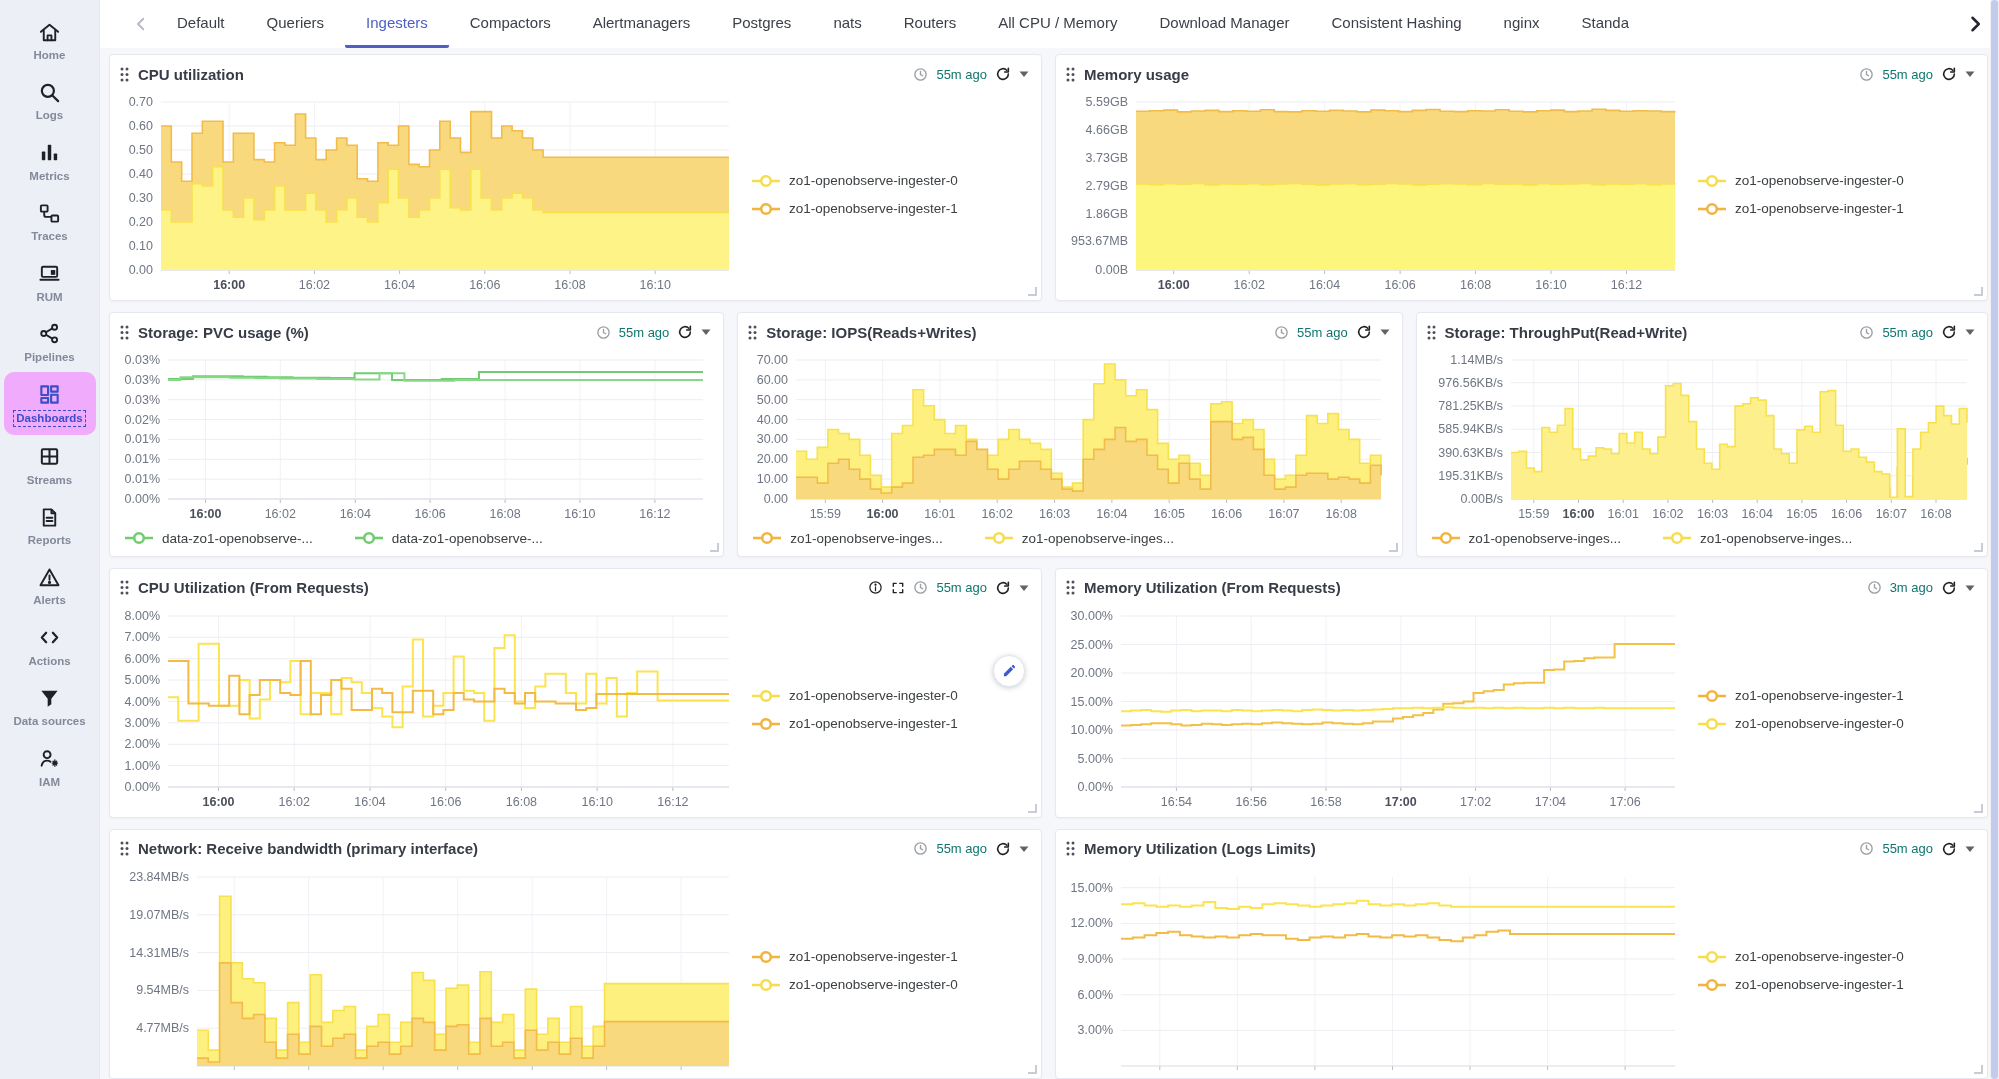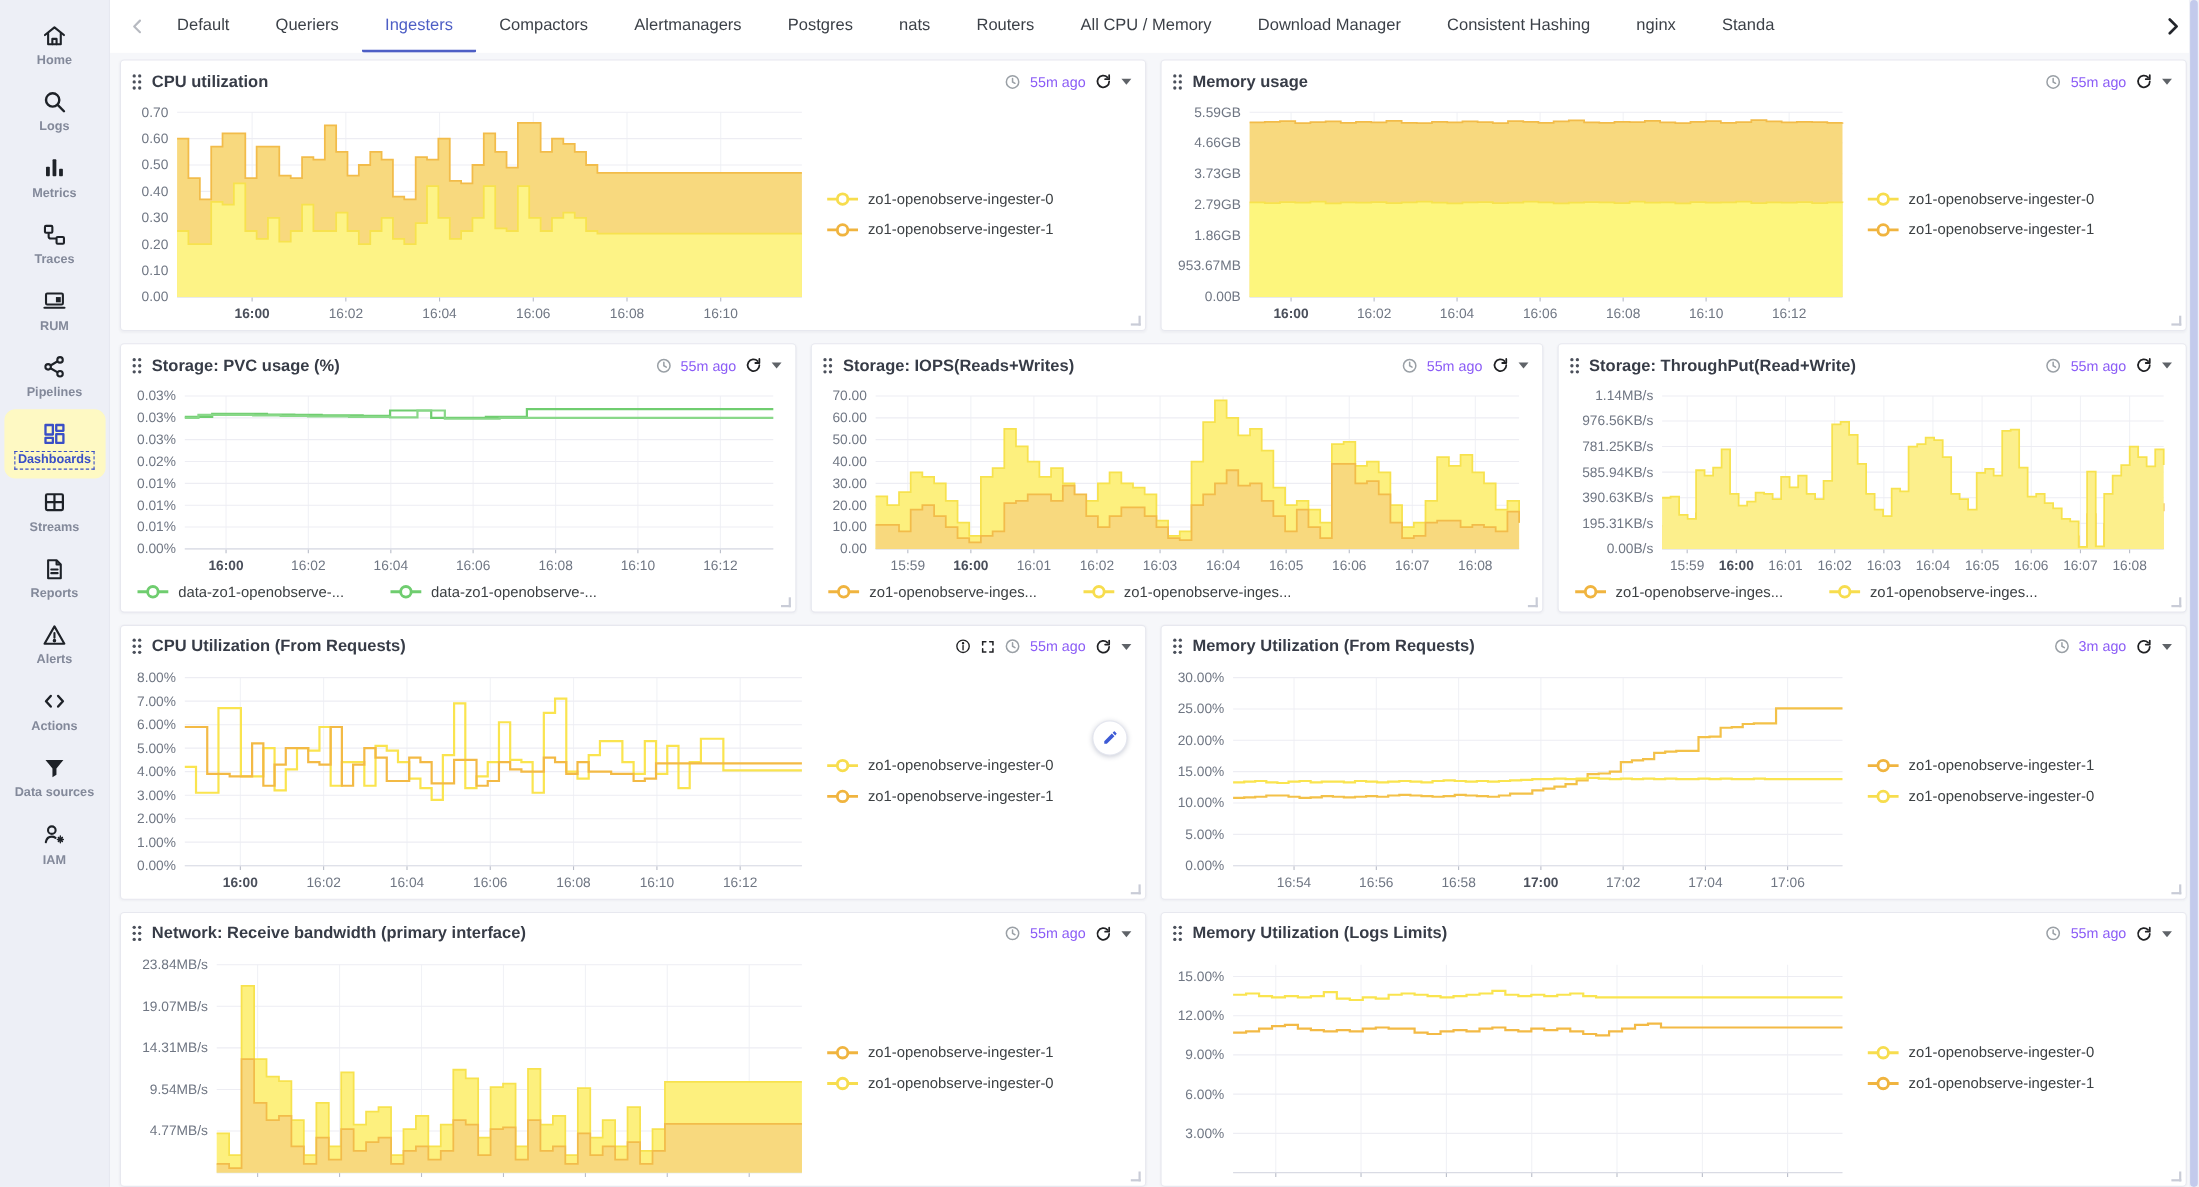--- a/index.html
+++ b/index.html
@@ -5,26 +5,26 @@
   * { margin:0; padding:0; box-sizing:border-box; }
   html,body { width:1999px; height:1079px; overflow:hidden; font-family:"Liberation Sans",sans-serif; background:#F6F7FA; }
   #app { position:relative; width:1999px; height:1079px; }
 
   
   #sidebar { position:absolute; left:0; top:0; width:100px; height:100%; background:#EDEFF6; border-right:1px solid #E6E8F0; z-index:5;font-weight:bold; }
   #sidebar-items { display:flex; flex-direction:column; align-items:center; padding-top:10px; }
   .sb-item { width:92px; display:flex; flex-direction:column; align-items:center; padding:9px 2px 8px; cursor:pointer; border-radius:10px; }
   .sb-icon { color:#1E2228; height:26px; display:flex; align-items:center; }
   .sb-label { margin-top:3px; font-size:11.5px; color:#83899A; text-align:center; line-height:1.25; }
-  .sb-item.active { background:#fef9c3; }
+  .sb-item.active { background:#f0abfc; }
   .sb-item.active .sb-icon { color:#3A4FC6; }
   .sb-item.active .sb-label { color:#3A4FC6; border:1px dashed #3A4FC6; padding:0 2px; }
 
   
-  #tabbar { position:absolute; left:100px; top:0; right:0; height:48px; background:#fff; display:flex; align-items:center; padding:0 8px 0 10px; }
+  #tabbar { position:absolute; left:100px; top:0; right:0; height:48px; background:#fff; display:flex; align-items:center; padding:0 8px 0 26px; }
   .tab-chev { display:flex; align-items:center; padding:0 6px; cursor:pointer; }
   #tabs { flex:1; display:flex; align-items:stretch; height:100%; overflow:hidden; }
   .tab { display:flex; align-items:center; padding:0 21px; font-size:15px; color:#3C4148; white-space:nowrap; cursor:pointer; border-bottom:3px solid transparent; border-radius:0 0 2px 2px; }
   .tab.active { color:#4D5EC5; border-bottom-color:#4D5EC5; }
 
   
   #content { position:absolute; left:100px; top:48px; right:9px; bottom:0; padding:6px 2px 0 9px; display:flex; flex-direction:column; gap:11px; overflow:hidden; }
   .row { display:flex; gap:13px; }
   .row[data-row="1"] { height:261px; }
   .row[data-row="2"] { height:258px; }
@@ -33,21 +33,21 @@
   .row[data-row="1"] .panel, .row[data-row="3"] .panel, .row[data-row="4"] .panel { flex:1 1 0; }
 
   .panel { position:relative; background:#fff; border:1px solid #E7E8EF; border-radius:4px; box-shadow:0 1px 2px rgba(40,50,80,.04); overflow:hidden; }
   .panel::after { content:""; position:absolute; right:4px; bottom:4px; width:7px; height:7px; border-right:2px solid #C9CCD7; border-bottom:2px solid #C9CCD7; }
   .p-head { height:38px; display:flex; align-items:center; gap:9px; padding:0 12px 0 10px; }
   .p-handle { color:#4B505B; display:flex; cursor:grab; }
   .p-title { font-size:15px; font-weight:600; color:#373C47; white-space:nowrap; overflow:hidden; }
   .p-controls { margin-left:auto; display:flex; align-items:center; gap:8px; }
   .p-extra { display:flex; align-items:center; gap:8px; }
   .hicon { display:flex; align-items:center; cursor:pointer; }
-  .p-time { font-size:13px; color:#8b5cf6; white-space:nowrap; cursor:pointer; }
+  .p-time { font-size:13px; color:#0f766e; white-space:nowrap; cursor:pointer; }
   .p-body { position:relative; height:calc(100% - 38px); padding:0 8px 4px 6px; }
   .chart-wrap { width:100%; height:100%; display:flex; }
   .chart-wrap.lg-bottom { flex-direction:column; }
   .legend-right { flex:0 0 auto; display:flex; flex-direction:column; justify-content:center; gap:13px; padding-left:10px; overflow:hidden; }
   .legend-bottom { flex:0 0 26px; display:flex; align-items:center; gap:41px; padding-left:8px; }
   .lg-item { display:flex; align-items:center; gap:8px; cursor:pointer; }
   .lg-label { font-size:13.5px; color:#3C4043; white-space:nowrap; overflow:hidden; text-overflow:ellipsis; }
   .edit-fab { position:absolute; top:48px; right:16px; width:32px; height:32px; border-radius:50%; background:#fff; border:1px solid #E3E5EE; box-shadow:0 1px 5px rgba(40,50,90,.25); display:flex; align-items:center; justify-content:center; cursor:pointer; }
 
   #scrollbar { position:absolute; right:0; top:0; width:9px; height:100%; background:#EFF1F7; }

